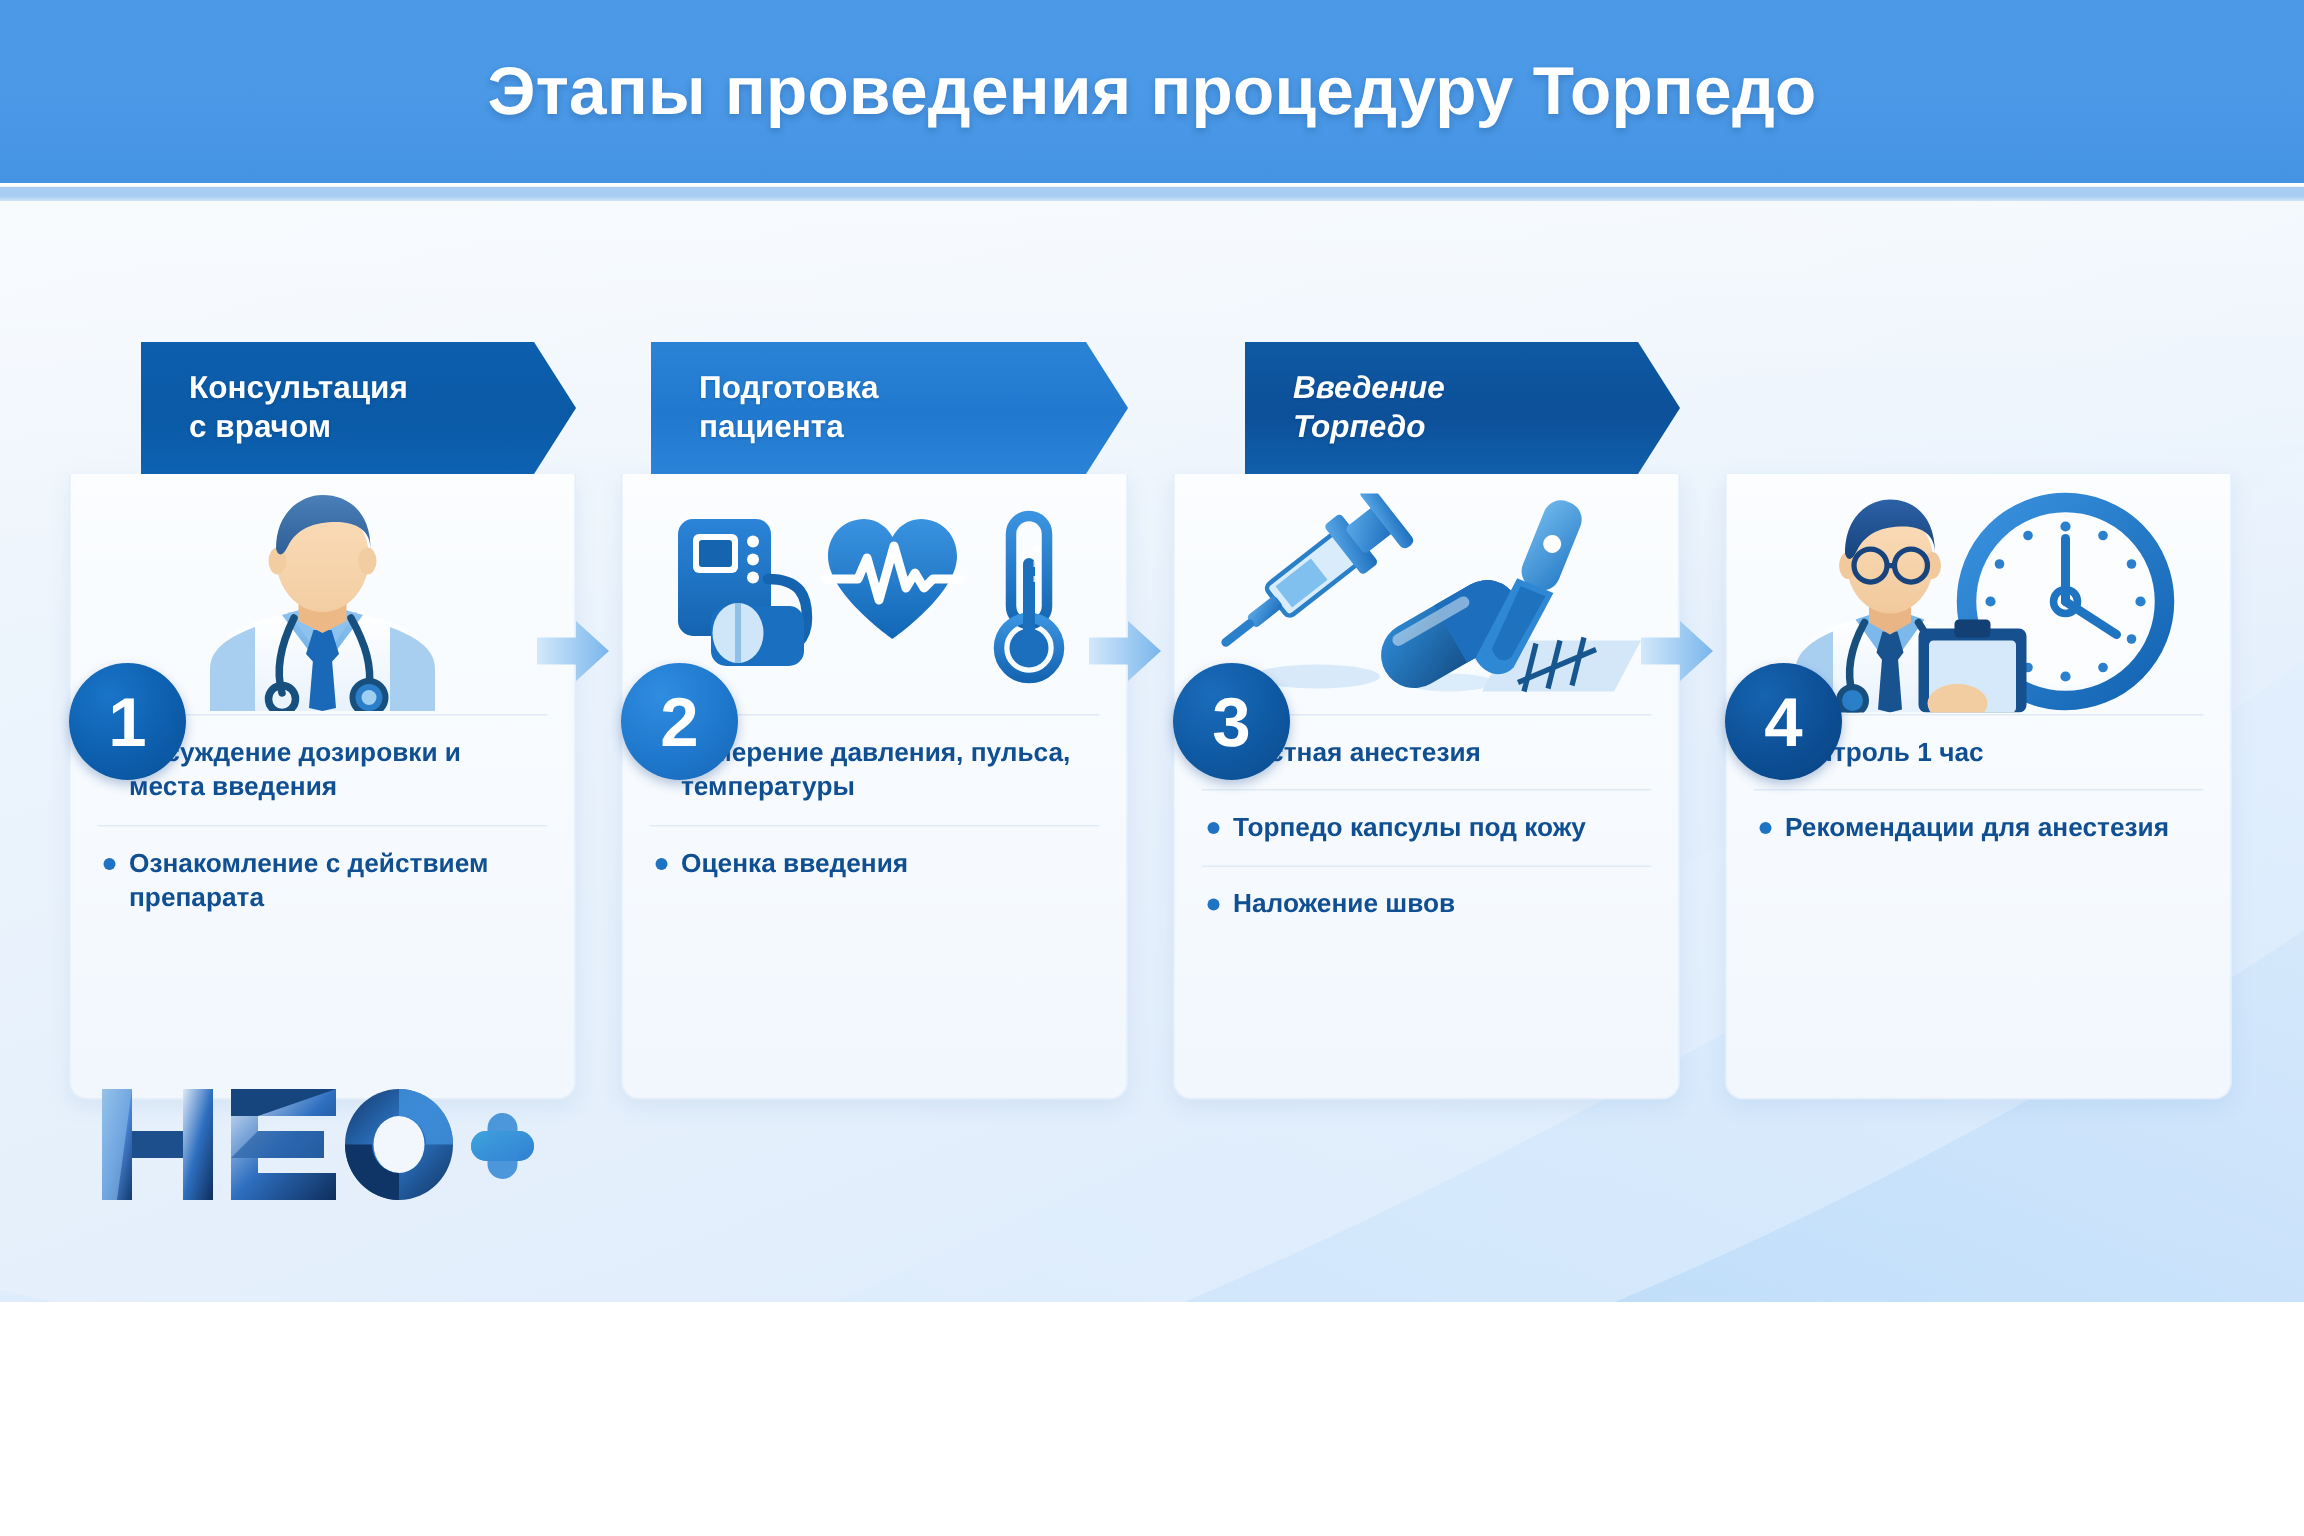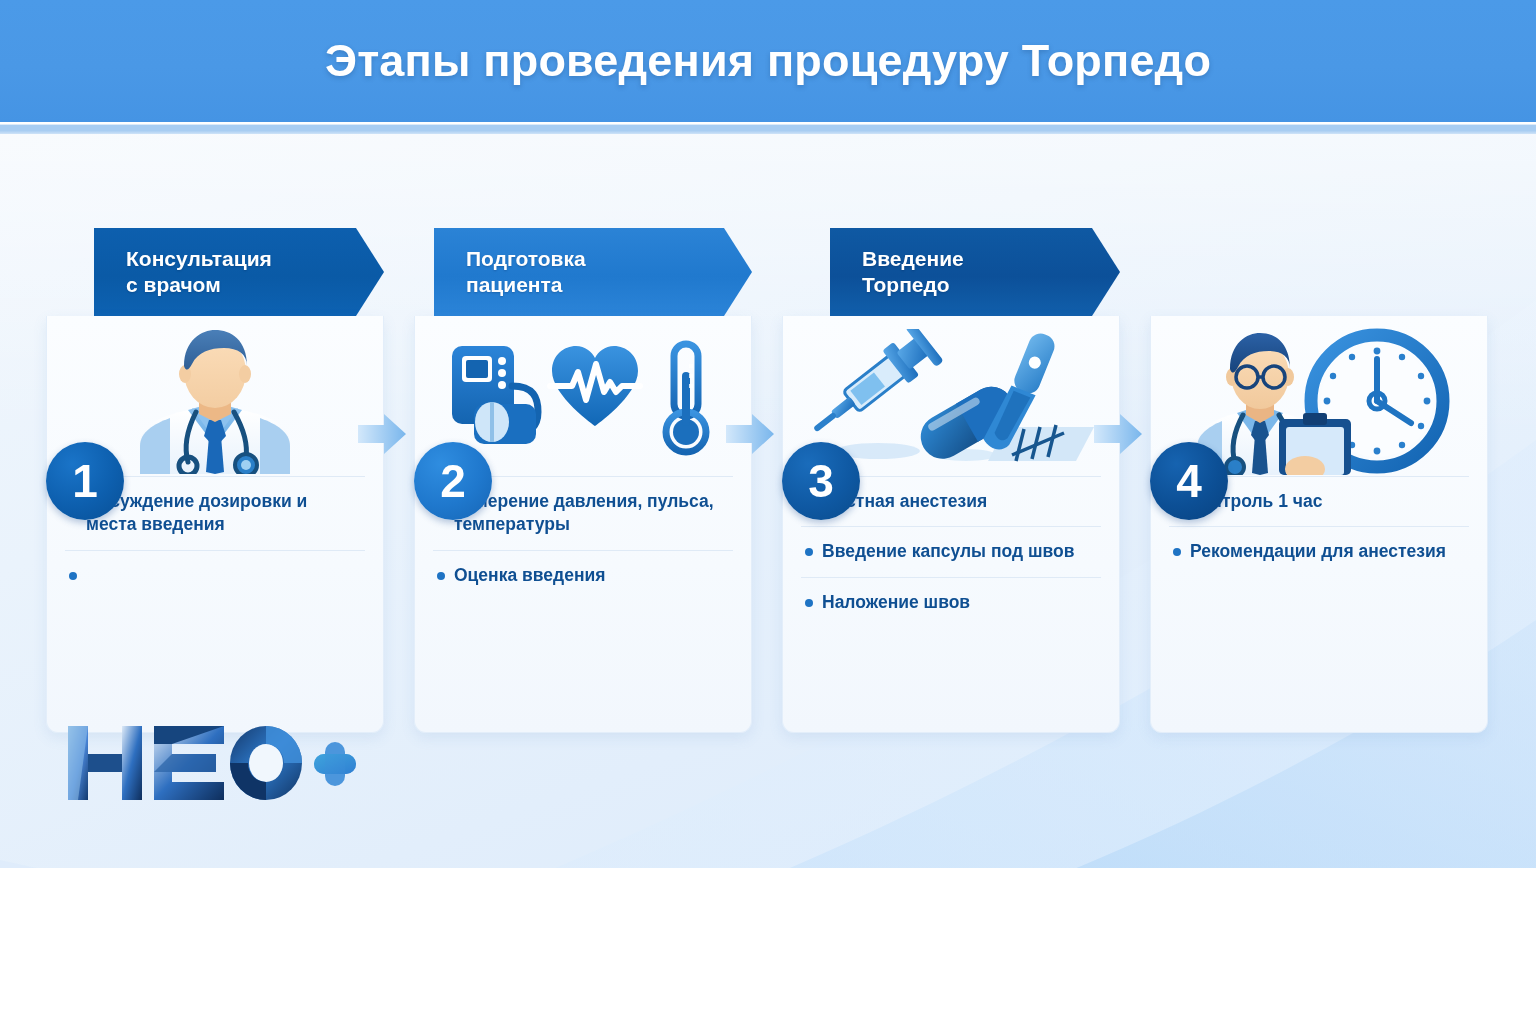--- a/index.html
+++ b/index.html
@@ -75,21 +75,21 @@
     height: 88px;
     margin-left: 48px;
     padding-left: 32px;
     display: flex;
     align-items: center;
     clip-path: polygon(0 0, calc(100% - 28px) 0, 100% 50%, calc(100% - 28px) 100%, 0 100%);
     filter: drop-shadow(0 3px 4px rgba(30,80,150,.18));
   }
   .step-banner.tone-dark  { background: linear-gradient(180deg, #0d5fae 0%, #0a5aa6 55%, #0d62b2 100%); }
   .step-banner.tone-mid   { background: linear-gradient(180deg, #2b83d6 0%, #2079ce 55%, #2b84d8 100%); margin-left: 20px; }
-  .step-banner.tone-deep  { background: linear-gradient(180deg, #0f59a3 0%, #0c5099 55%, #115fab 100%); }
+  .step-banner.tone-deep  { background: linear-gradient(180deg, #0f59a3 0%, #0c5099 55%, #115fab 100%); font-style: italic; }
   .step-banner.tone-navy  { background: linear-gradient(180deg, #0c4f95 0%, #0a478a 55%, #0e529b 100%); }
 
   .step-title {
     color: #ffffff;
     font-size: 21px;
     font-weight: bold;
     line-height: 1.23;
     white-space: pre-line;
     text-shadow: 0 1px 2px rgba(0,30,70,.25);
   }
@@ -275,20 +275,21 @@
             <circle cx="146" cy="141" r="5" fill="#9fd0f2"></circle>
           </svg>
         </div>
         <div class="bullets">
           <div class="bullet">
             <span class="dot"></span>
             <span class="bullet-text">Обсуждение дозировки и места введения</span>
           </div>
           <div class="bullet">
             <span class="dot"></span>
+            <span class="bullet-text">Ознакомление с действием препарата</span>
           </div>
         </div>
       </div>
 
       <svg class="flow-arrow" style="left:312px;" viewBox="0 0 48 42">
         <defs>
           <linearGradient id="arw1" x1="0" y1="0" x2="1" y2="0">
             <stop offset="0%" stop-color="#d3e8fb"></stop>
               <stop offset="100%" stop-color="#79b6ec"></stop>
           </linearGradient>
@@ -430,21 +431,21 @@
             </g>
           </svg>
         </div>
         <div class="bullets">
           <div class="bullet">
             <span class="dot"></span>
             <span class="bullet-text">Местная анестезия</span>
           </div>
           <div class="bullet">
             <span class="dot"></span>
-            <span class="bullet-text">Введение капсулы под швов</span>
+            <span class="bullet-text">Торпедо капсулы под кожу</span>
           </div>
           <div class="bullet">
             <span class="dot"></span>
             <span class="bullet-text">Наложение швов</span>
           </div>
         </div>
       </div>
       <svg class="flow-arrow" style="left:312px;" viewBox="0 0 48 42">
         <path d="M0,12 L26,12 L26,1 L48,21 L26,41 L26,30 L0,30 Z" fill="url(#arw1)"></path>
       </svg>

